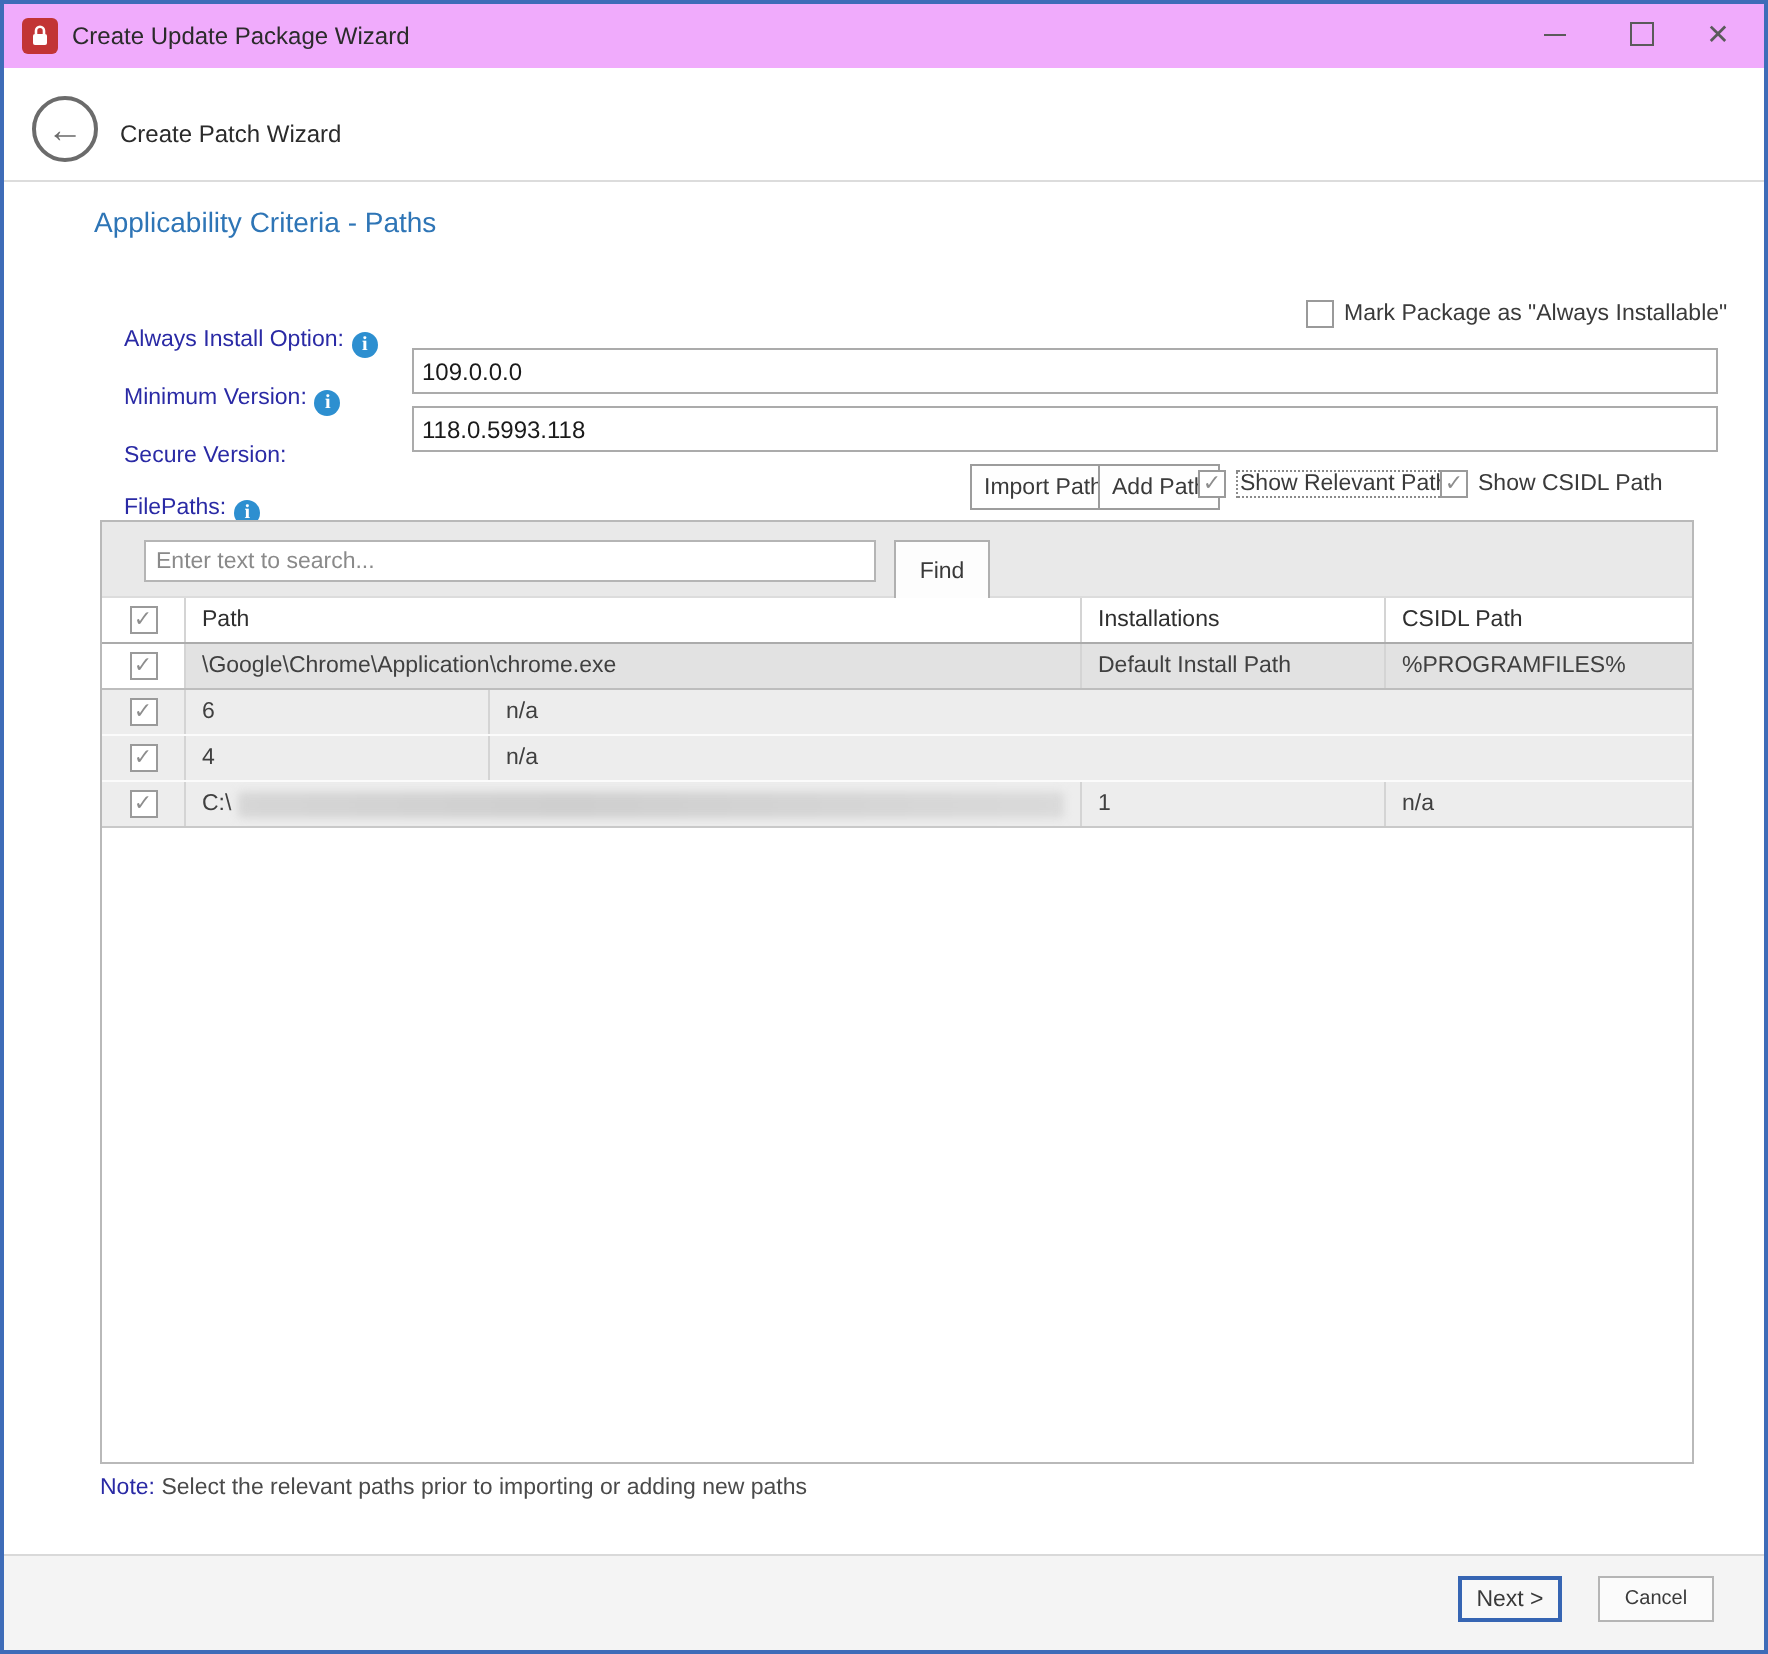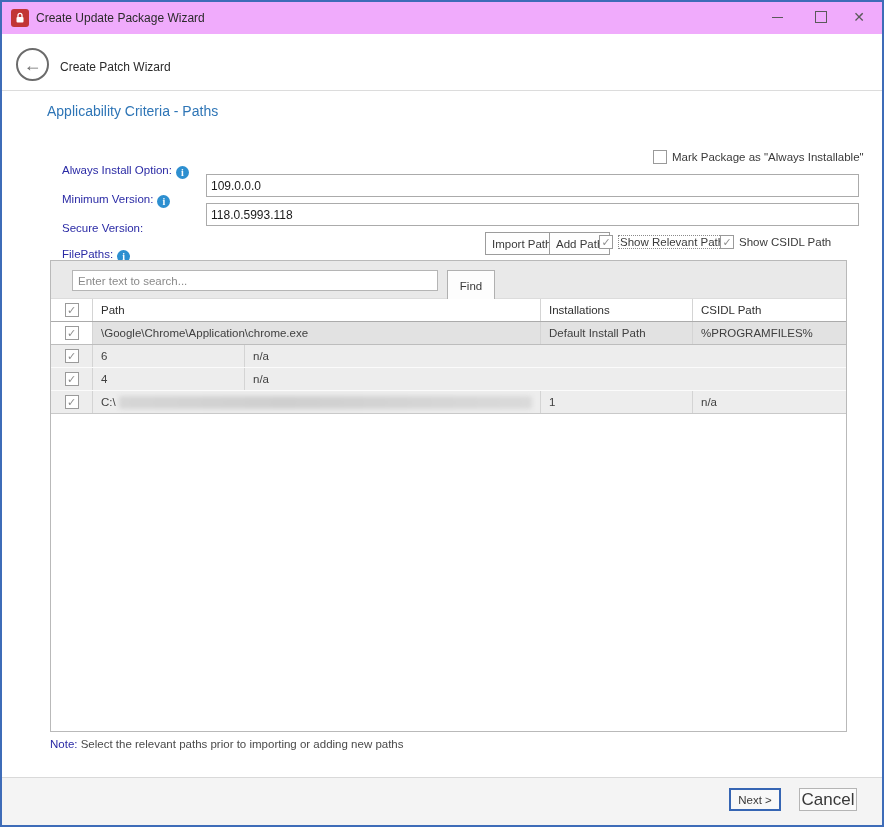--- a/index.html
+++ b/index.html
@@ -53,21 +53,21 @@
   .row-sel .td.c0{background:#ffffff;}
   .row-alt{background:#ededed;border-bottom:1px solid #fbfbfb;}
   .row-last{border-bottom:1px solid #c9c9c9;}
   .blur-redact{display:inline-block;width:420px;height:13px;margin-left:3px;background:linear-gradient(90deg,#d6d6d6,#cfcfcf 40%,#dadada);filter:blur(2px);border-radius:2px;}
   
   .note{position:absolute;left:48px;top:736px;font-size:11.5px;color:#4a4a4a;}
   .note .prefix{color:#2a2aa5;}
   .footer-divider{position:absolute;left:0;top:775px;width:100%;border-top:1px solid #d9d9d9;}
   .footer{position:absolute;left:0;top:776px;width:100%;height:47px;background:#f4f4f4;}
   .next-btn{position:absolute;left:727px;top:786px;width:52px;height:23px;box-sizing:border-box;border:2px solid #3665b3;background:#f8f8f8;font-size:11.5px;color:#3a3a3a;display:flex;align-items:center;justify-content:center;}
-  .cancel-btn{position:absolute;left:797px;top:786px;width:58px;height:23px;box-sizing:border-box;border:1px solid #b5b5b5;background:#fbfbfb;font-size:17px;color:#3a3a3a;display:flex;align-items:center;justify-content:center;}
+  .cancel-btn{position:absolute;left:797px;top:786px;width:58px;height:23px;box-sizing:border-box;border:1px solid #b5b5b5;background:#fbfbfb;font-size:10px;color:#3a3a3a;display:flex;align-items:center;justify-content:center;}
 </style>
 </head>
 <body>
 
 <div id="window">
 
   <div class="titlebar">
     <div class="app-icon">
       <svg width="12" height="12" viewBox="0 0 12 12">
         <rect x="2.5" y="5" width="7" height="5.5" rx="1" fill="#ffffff"></rect>

